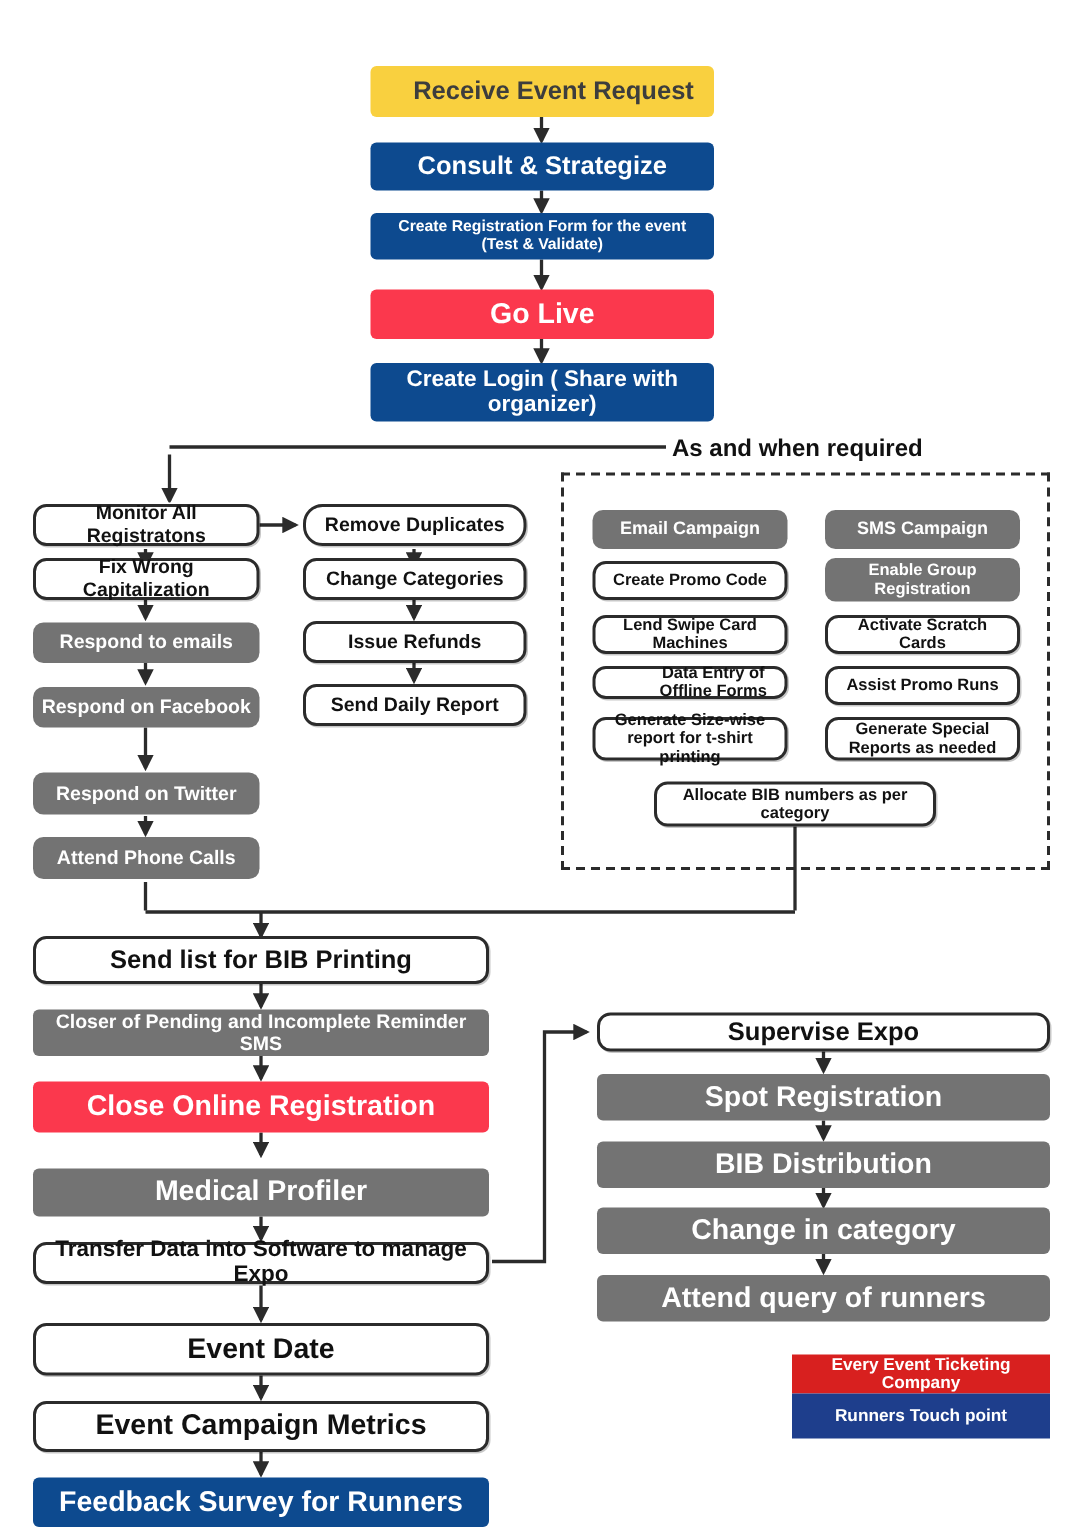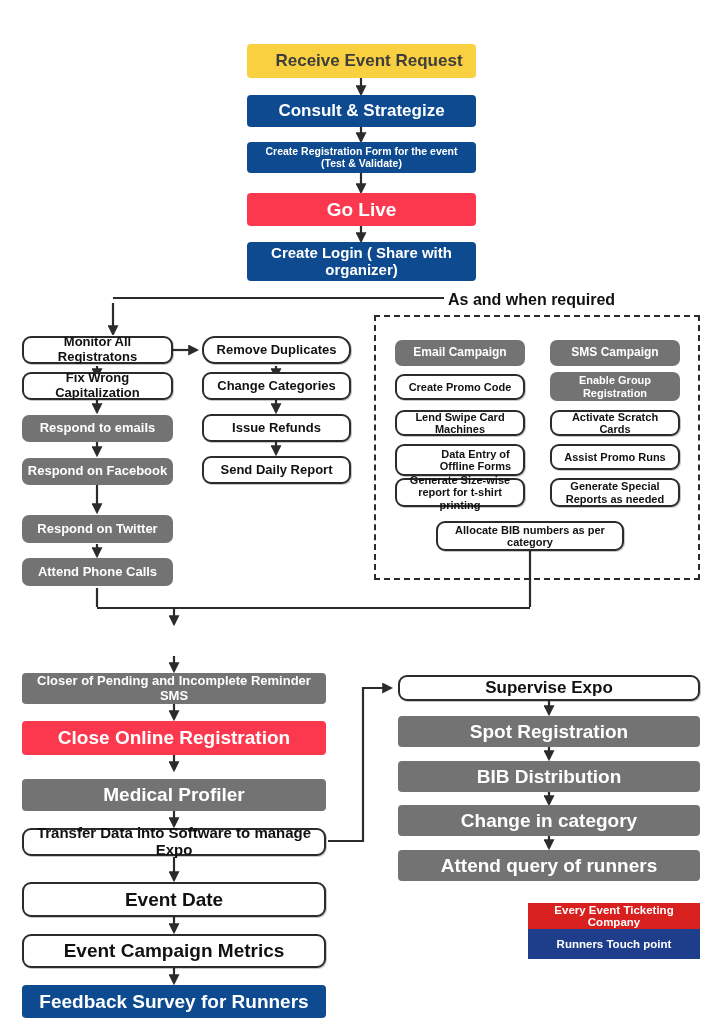--- a/index.html
+++ b/index.html
@@ -168,36 +168,37 @@
   <div class="node plain" style="left:202px;top:456px;width:149px;height:28px;font-size:13px;">Send Daily Report</div>
 
   <div class="dashed-group" style="left:374px;top:315px;width:326px;height:265px;"></div>
 
   <div class="node green radius-md" style="left:395px;top:340px;width:130px;height:26px;font-size:12px;">Email Campaign</div>
 
   <div class="node plain" style="left:395px;top:374px;width:130px;height:26px;font-size:11px;">Create Promo Code</div>
 
   <div class="node plain" style="left:395px;top:410px;width:130px;height:26px;font-size:11px;">Lend Swipe Card Machines</div>
 
-  <div class="node plain" style="left:395px;top:444px;width:130px;height:32px;font-size:11px;padding-left:36px;">Data Entry of Offline Forms</div>
+  <div class="node plain" style="left:395px;top:444px;width:130px;height:22px;font-size:11px;padding-left:36px;">Data Entry of Offline Forms</div>
 
   <div class="node plain" style="left:395px;top:478px;width:130px;height:29px;font-size:11px;">Generate Size-wise report for t-shirt printing</div>
 
   <div class="node green radius-md" style="left:550px;top:340px;width:130px;height:26px;font-size:12px;">SMS Campaign</div>
 
   <div class="node green radius-md" style="left:550px;top:372px;width:130px;height:29px;font-size:11px;">Enable Group Registration</div>
 
   <div class="node plain" style="left:550px;top:410px;width:130px;height:26px;font-size:11px;">Activate Scratch Cards</div>
 
   <div class="node plain" style="left:550px;top:444px;width:130px;height:26px;font-size:11px;">Assist Promo Runs</div>
 
   <div class="node plain" style="left:550px;top:478px;width:130px;height:29px;font-size:11px;">Generate Special Reports as needed</div>
 
   <div class="node plain" style="left:436px;top:521px;width:188px;height:30px;font-size:11px;">Allocate BIB numbers as per category</div>
 
+  <div class="node plain" style="left:22px;top:624px;width:304px;height:32px;font-size:17px;">Send list for BIB Printing</div>
 
   <div class="node green radius-sm" style="left:22px;top:673px;width:304px;height:31px;font-size:13px;">Closer of Pending and Incomplete Reminder SMS</div>
 
   <div class="node red radius-sm" style="left:22px;top:721px;width:304px;height:34px;font-size:19px;">Close Online Registration</div>
 
   <div class="node green radius-sm" style="left:22px;top:779px;width:304px;height:32px;font-size:19px;">Medical Profiler</div>
 
   <div class="node plain" style="left:22px;top:828px;width:304px;height:28px;font-size:15px;">Transfer Data into Software to manage Expo</div>
 
   <div class="node plain" style="left:22px;top:882px;width:304px;height:35px;font-size:19px;">Event Date</div>

